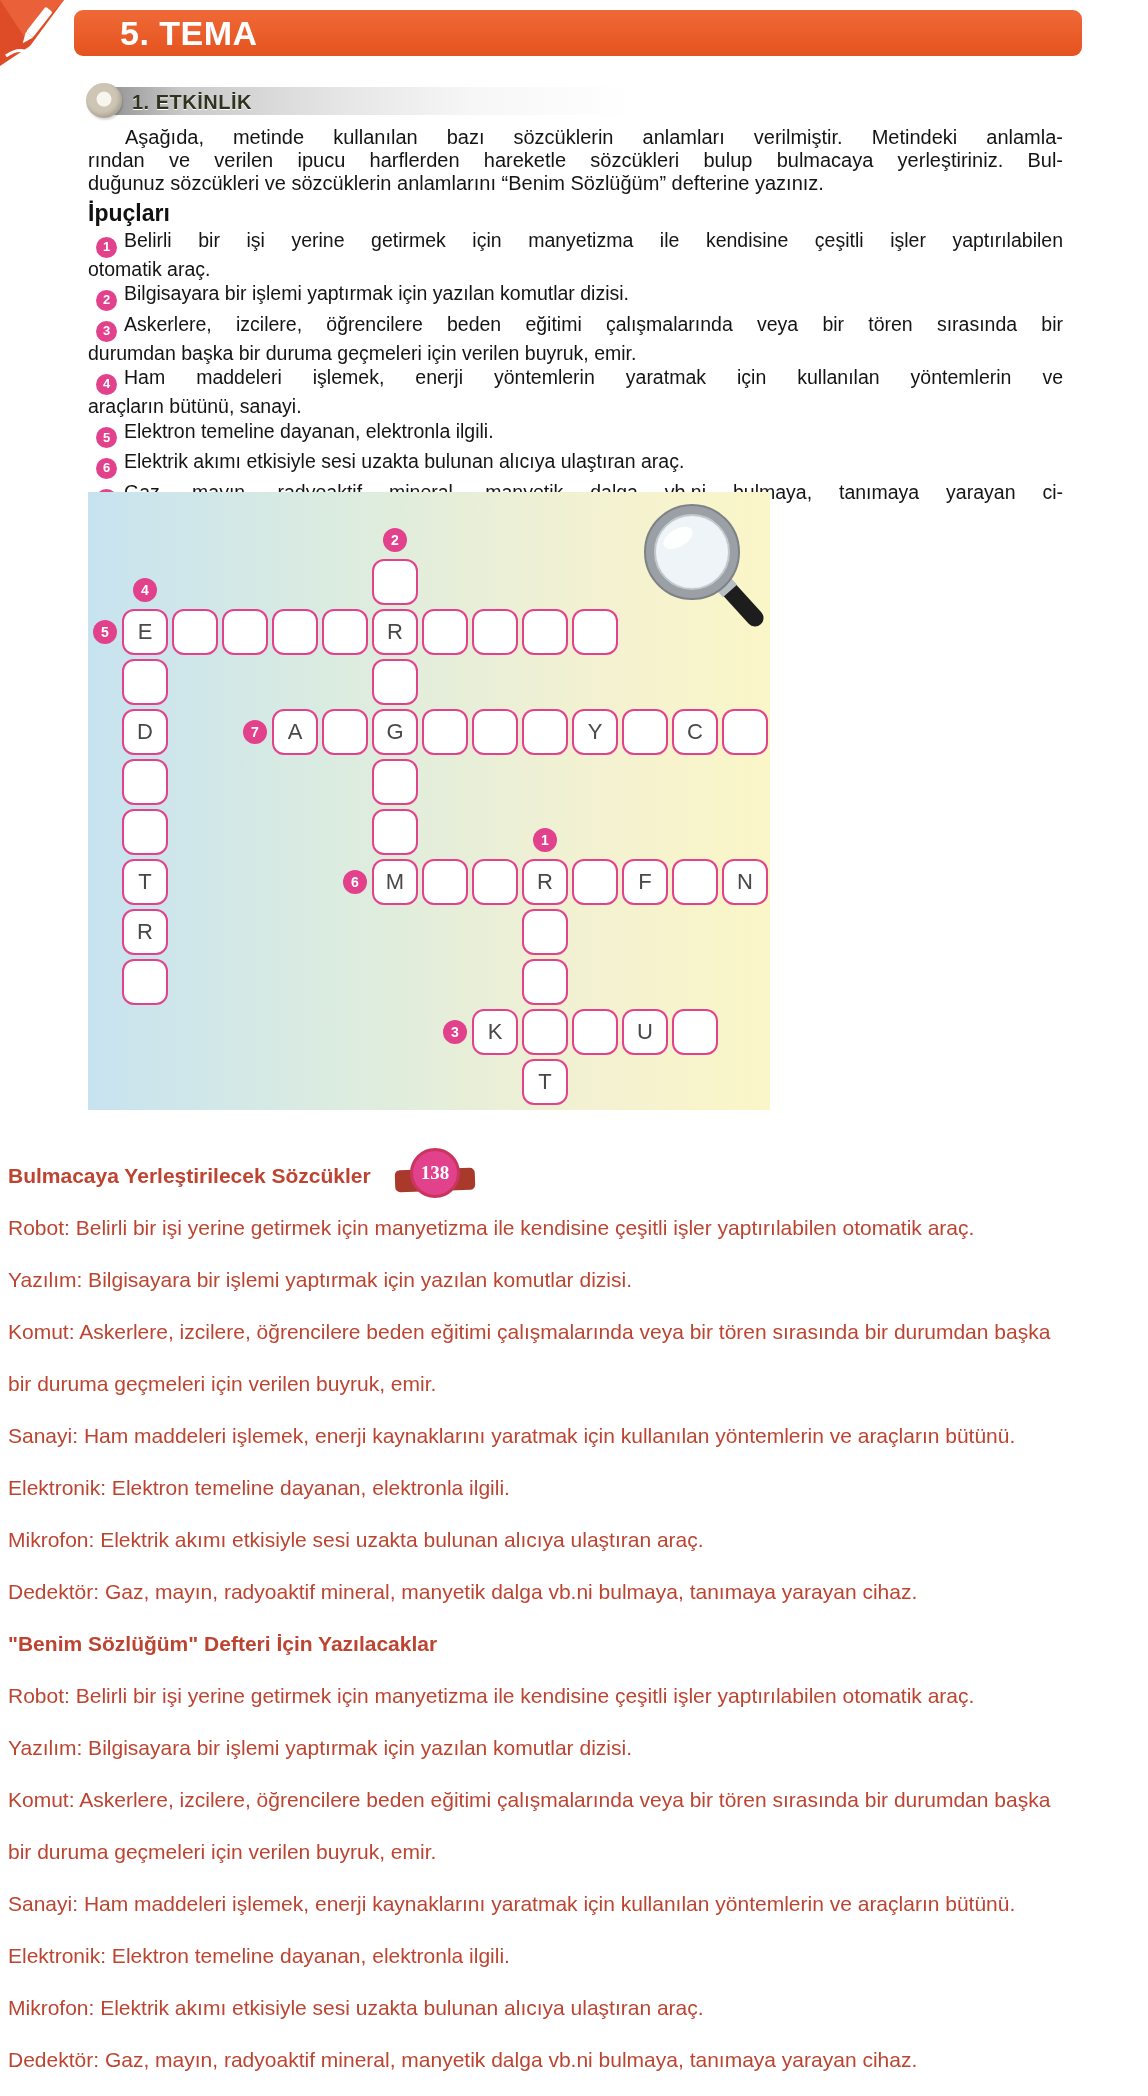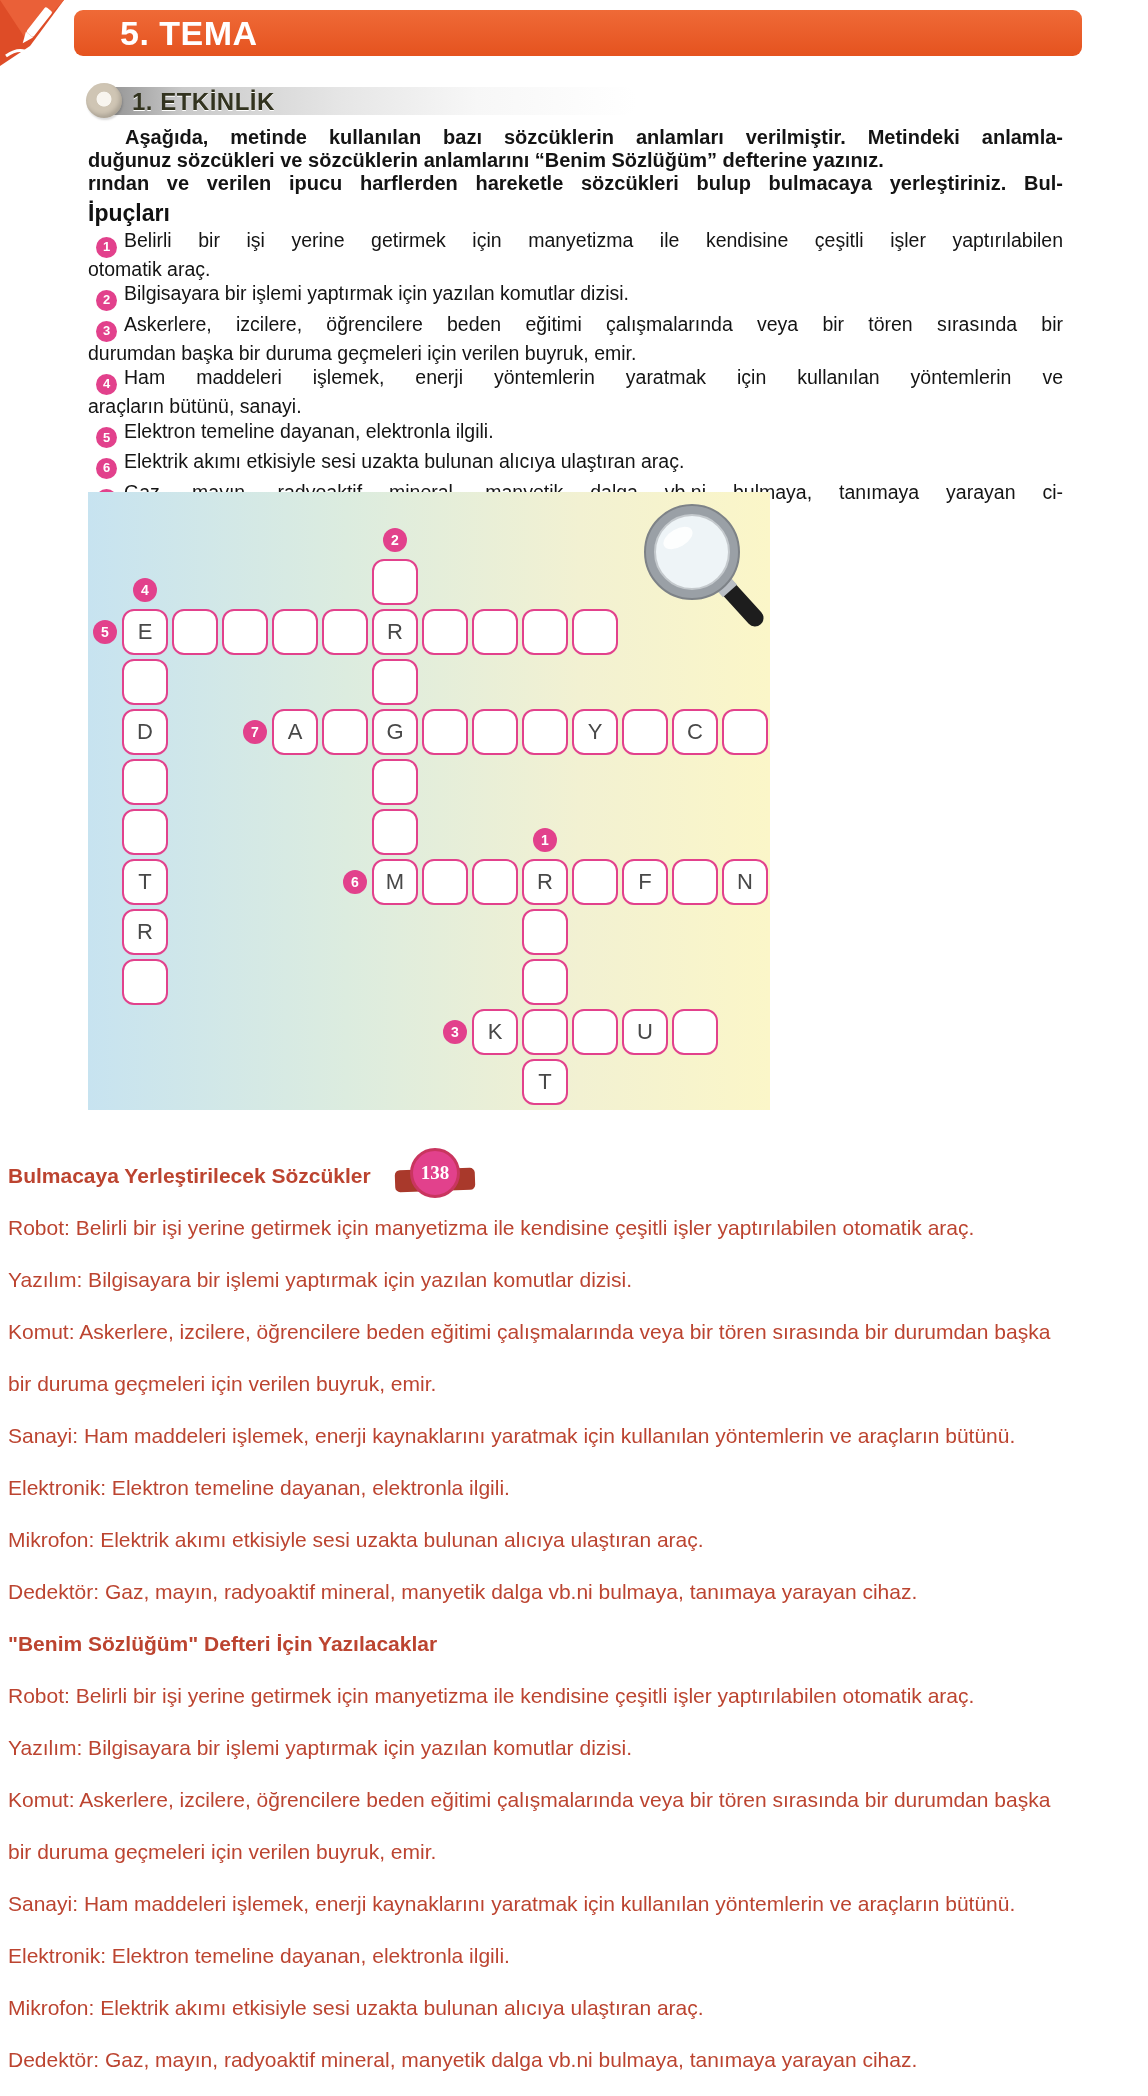--- a/index.html
+++ b/index.html
@@ -12,25 +12,25 @@
   #theme-bar .t{color:#fff;font-size:34px;font-weight:bold;letter-spacing:.5px;}
   #corner-logo{position:absolute;left:0;top:0;}
 
   
   #activity-ribbon{position:absolute;left:102px;top:87px;width:535px;height:28px;border-radius:14px;
     background:linear-gradient(90deg,#8f8f8f 0%,#c9c9c9 15%,#e6e6e6 45%,#f7f7f7 70%,rgba(255,255,255,0) 100%);}
   #tape-icon{position:absolute;left:86px;top:83px;width:36px;height:35px;border-radius:50%;
     background:radial-gradient(circle at 50% 46%, #f8f5ef 0 27%, #cfc5b4 30% 100%);
     box-shadow:inset -2px -3px 4px rgba(0,0,0,.18), 1px 2px 2px rgba(0,0,0,.15);}
   #activity-label{position:absolute;left:132px;top:89px;height:26px;line-height:26px;
-    font-weight:bold;font-size:24px;color:#32331f;letter-spacing:.5px;text-shadow:0 1px 0 #fff;}
+    font-weight:bold;font-size:20px;color:#32331f;letter-spacing:.5px;text-shadow:0 1px 0 #fff;}
 
   
   #instructions{position:absolute;left:88px;top:126px;width:975px;font-size:20px;line-height:23px;color:#141414;}
-  .iline{text-align:justify;font-weight:bold;}
+  .iline{text-align:justify;}
   .iline.jl{text-align-last:justify;}
   .iline.indent{text-indent:37px;}
 
   #ipuclari-heading{position:absolute;left:88px;top:200px;font-size:23px;font-weight:bold;color:#111;}
 
   #clues-list{position:absolute;left:88px;top:229px;width:975px;font-size:19.5px;line-height:22.5px;color:#141414;}
   .clue{margin-bottom:2px;}
   .cline{text-align:justify;}
   .cline.jl{text-align-last:justify;}
   .cbadge{display:inline-flex;width:21px;height:21px;border-radius:50%;background:#e2418c;color:#fff;
@@ -73,22 +73,22 @@
   </g>
   <path d="M6,56 Q20,46 30,54" stroke="#ffffff" fill="none" stroke-width="3"></path>
 </svg>
 
 <div id="activity-ribbon"></div>
 <div id="tape-icon"></div>
 <div id="activity-label">1. ETKİNLİK</div>
 
 <div id="instructions">
     <div class="iline jl indent">Aşağıda, metinde kullanılan bazı sözcüklerin anlamları verilmiştir. Metindeki anlamla-</div>
+    <div class="iline jl">rından ve verilen ipucu harflerden hareketle sözcükleri bulup bulmacaya yerleştiriniz. Bul-</div>
     <div class="iline">duğunuz sözcükleri ve sözcüklerin anlamlarını “Benim Sözlüğüm” defterine yazınız.</div>
-    <div class="iline jl">rından ve verilen ipucu harflerden hareketle sözcükleri bulup bulmacaya yerleştiriniz. Bul-</div>
   </div>
 
 <div id="ipuclari-heading">İpuçları</div>
 <div id="clues-list">
     <div class="clue">
       <div class="cline jl"><span class="cbadge">1</span><span>Belirli bir işi yerine getirmek için manyetizma ile kendisine çeşitli işler yaptırılabilen</span></div>
       <div class="cline"><span>otomatik araç.</span></div>
     </div>
     <div class="clue">
       <div class="cline"><span class="cbadge">2</span><span>Bilgisayara bir işlemi yaptırmak için yazılan komutlar dizisi.</span></div>

